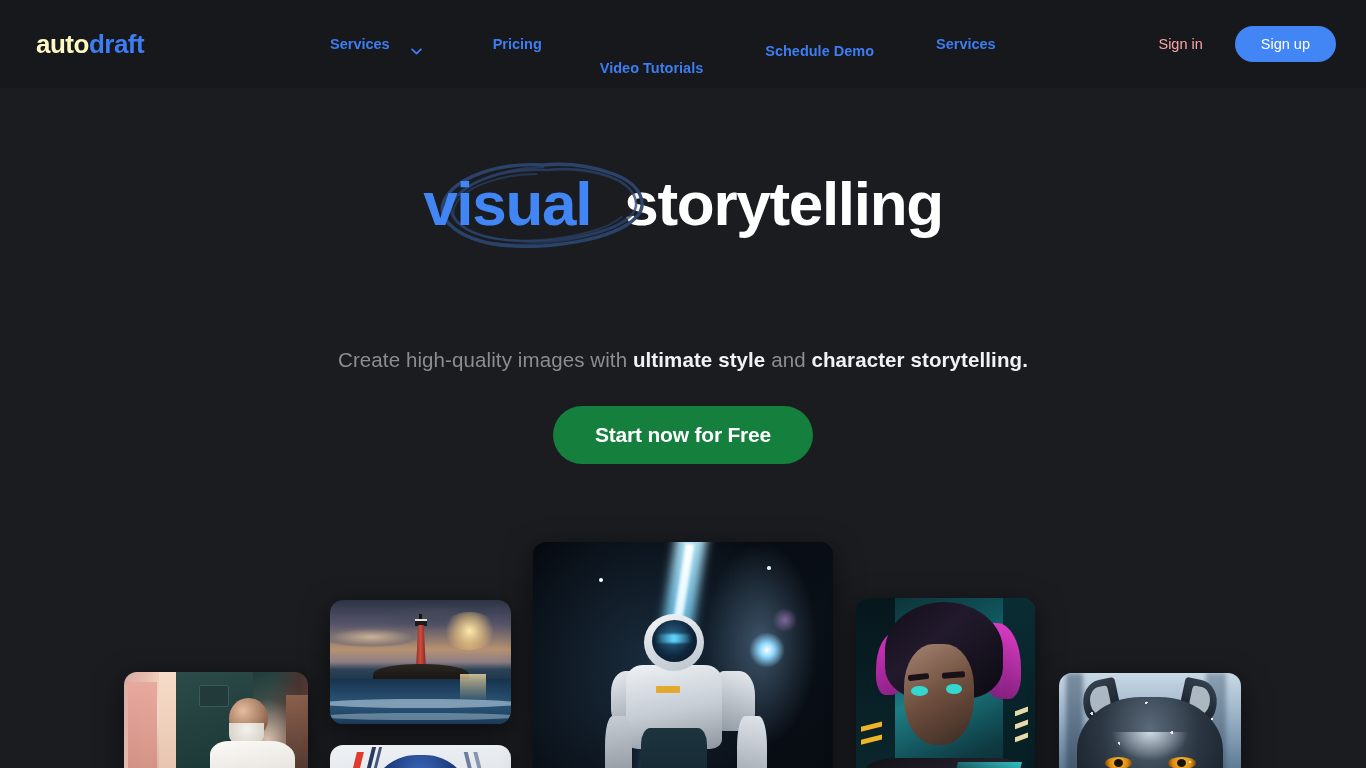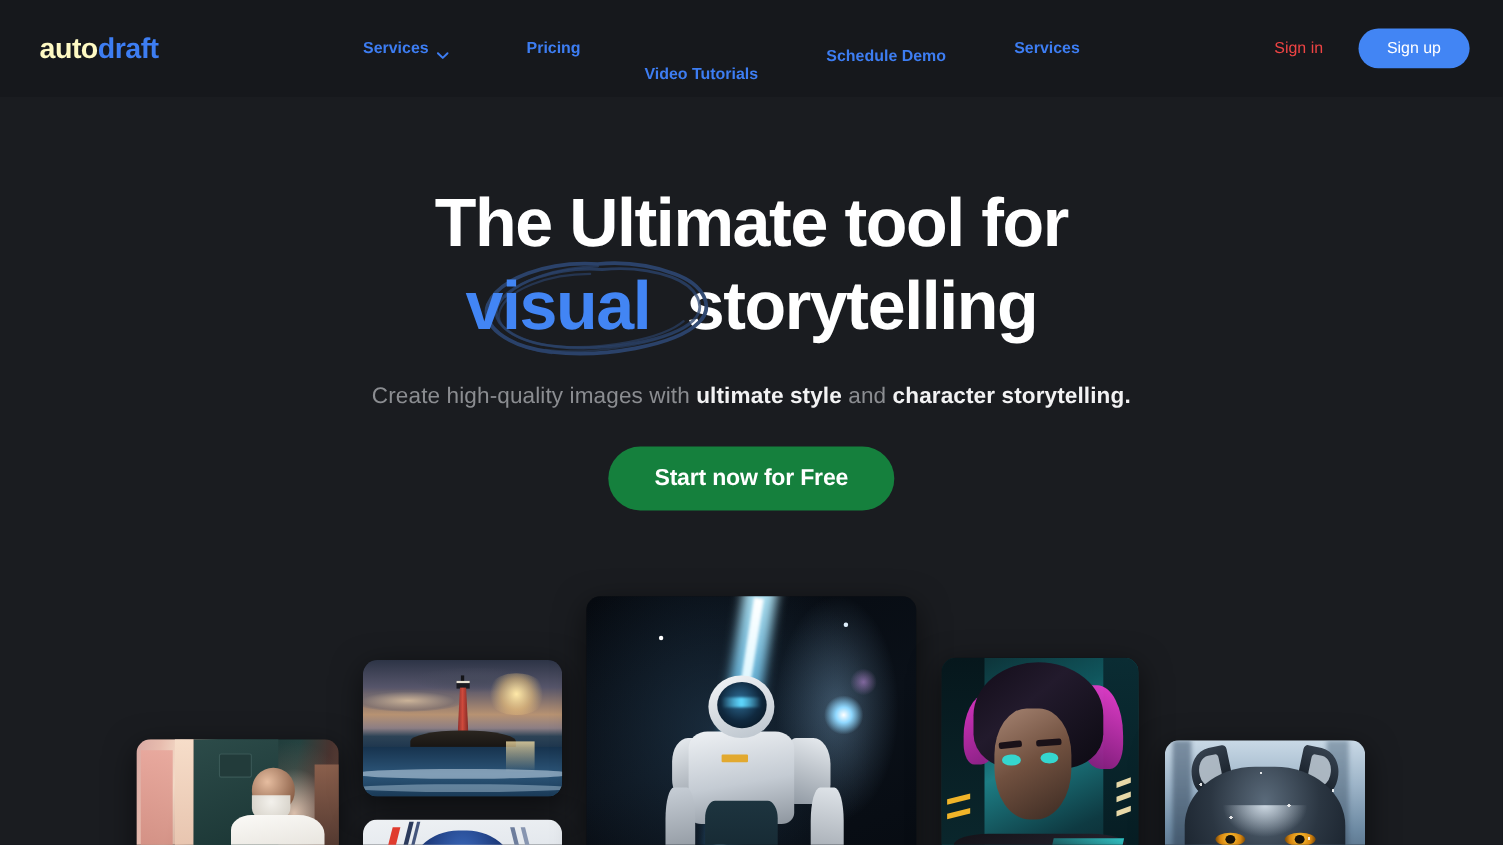--- a/index.html
+++ b/index.html
@@ -23,32 +23,32 @@
     font-size:26px; font-weight:bold; letter-spacing:-0.5px;
     white-space:nowrap; line-height:1;
   }
   .logo .part-a { color:#fef9c3; }
   .logo .part-b { color:#3d7df2; }
 
   .nav { position:absolute; left:330px; top:0; height:88px; display:flex; align-items:center; }
   .nav-item {
     color:#3d7df2; font-size:14.5px; font-weight:bold;
     white-space:nowrap; cursor:pointer;
-    display:flex; align-items:center; gap:7px;
+    display:flex; align-items:center; gap:21px;
   }
   .nav-gap-1 { margin-right:71px; }
   .nav-gap-2 { margin-right:58px; }
   .nav-gap-3 { margin-right:62px;margin-top:47px; }
   .nav-gap-4 { margin-right:62px;margin-top:14px; }
   .chev {
     width:11px; height:7px; display:inline-block; position:relative; top:1px;
   }
 
   .auth { position:absolute; right:30px; top:0; height:88px; display:flex; align-items:center; gap:32px; }
-  .signin { color:#ef4444; font-size:14.5px; font-weight:normal; cursor:pointer; white-space:nowrap; }
+  .signin { color:#fca5a5; font-size:14.5px; font-weight:normal; cursor:pointer; white-space:nowrap; }
   .signup {
     background:#4285f4; color:#fff; font-size:14.5px; font-weight:normal;
     border:none; border-radius:22px; padding:0 26px; height:36px;
     cursor:pointer; white-space:nowrap; font-family:"Liberation Sans", sans-serif;
   }
 
   
   .hero { position:absolute; top:88px; left:0; width:1366px; height:680px; }
 
   .title {
@@ -337,21 +337,20 @@
 
     <div class="auth">
       <span class="signin">Sign in</span>
       <button class="signup">Sign up</button>
     </div>
   </header>
 
   <section class="hero">
 
     <h1 class="title">
-      <span>The Ultimate tool for</span>
       <span class="title-line2">
         <svg class="scribble" viewBox="0 0 215 92" aria-hidden="true">
           <g fill="none" stroke="#2c456e" stroke-linecap="round" stroke-linejoin="round" opacity="0.95">
             <path d="M108 7 C62 4 18 20 8 44 C1 62 24 82 66 87 C112 92 178 82 200 60 C214 46 205 26 178 16 C156 8 130 5 108 7 Z" stroke-width="3.4"></path>
             <path d="M112 12 C70 9 27 24 17 45 C10 61 32 78 70 82 C114 87 175 77 195 58 C207 46 199 28 175 19 C153 11 132 10 112 12" stroke-width="2.6" opacity="0.8"></path>
             <path d="M101 16 C63 16 26 30 19 49 C13 65 36 79 73 82 C110 85 166 76 186 59" stroke-width="2" opacity="0.65"></path>
             <path d="M24 37 C38 21 72 10 108 9" stroke-width="2.2" opacity="0.7"></path>
             <path d="M8 52 C10 70 34 84 66 88" stroke-width="2.2" opacity="0.6"></path>
             <path d="M60 85 C104 90 166 80 192 62" stroke-width="1.8" opacity="0.55"></path>
           </g>

